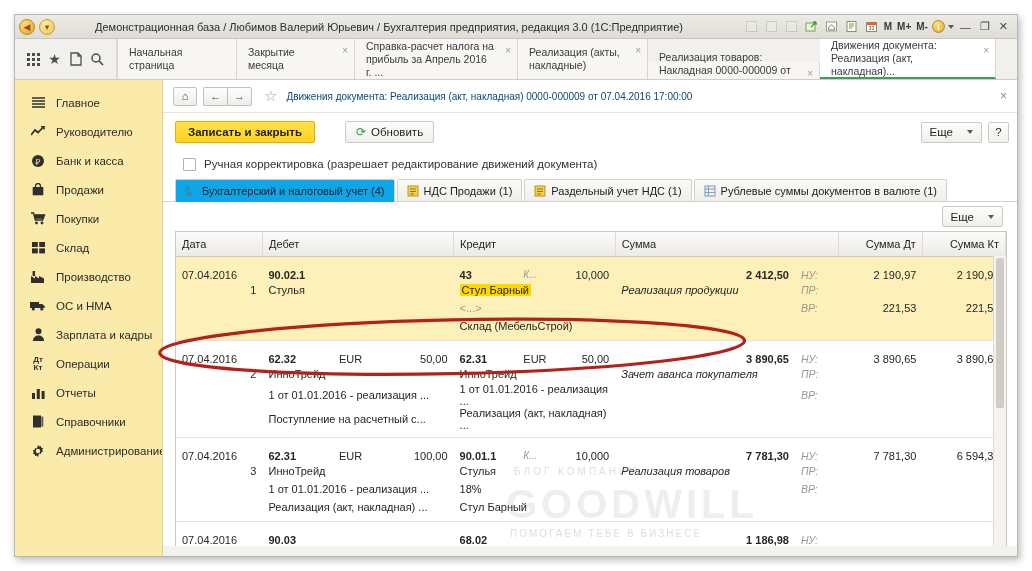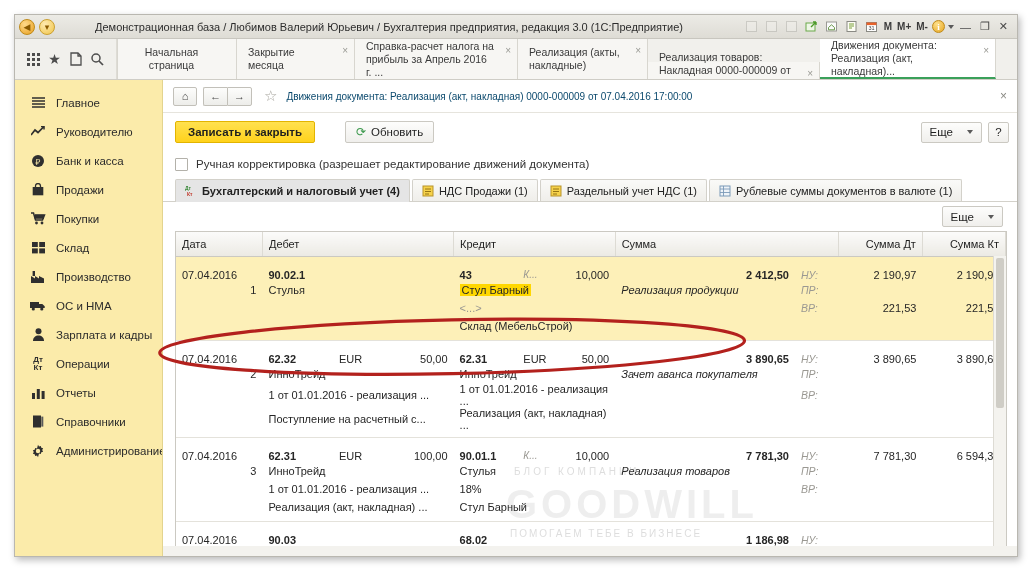--- a/index.html
+++ b/index.html
@@ -85,21 +85,21 @@
   .tab {
     position: relative;
     min-width: 0;
     padding: 5px 22px 5px 11px;
     font-size: 10.5px; line-height: 13px; color: #3a3a3a;
     border-right: 1px solid #d8d6cf;
     background: #f7f6f3;
     display: flex; align-items: center;
     white-space: normal;
   }
-  .tab:first-child { border-left: 1px solid #d8d6cf; text-align: center; }
+  .tab:first-child { border-left: 1px solid #d8d6cf; }
   .tab.active { background: #ffffff; border-bottom: 2px solid #3aa05a; }
   .tab .x {
     position: absolute; right: 6px; top: 5px;
     font-size: 10px; color: #9a9a94;
   }
   .tab span.lbl { display: block; }
 
   
   #body { flex: 1; display: flex; min-height: 0; }
 
@@ -180,21 +180,21 @@
   #help-btn {
     height: 21px; width: 21px; margin-left: 6px;
     background: linear-gradient(#fdfdfc,#f0efec);
     border: 1px solid #cbc9c2; border-radius: 2px;
     font-size: 11.5px; color: #1f1f1f;
     display: flex; align-items: center; justify-content: center;
   }
 
   #chkrow {
     height: 26px; flex: 0 0 26px;
-    display: flex; align-items: center; padding-left: 12px;
+    display: flex; align-items: center; padding-left: 20px;
   }
   .chkbox {
     width: 13px; height: 13px; border: 1px solid #b3b1aa;
     background: #fff; margin-right: 8px; border-radius: 1px;
   }
   #chkrow label { font-size: 11.5px; color: #333; }
 
   #tabstrip2 {
     height: 25px; flex: 0 0 25px;
     display: flex; align-items: flex-end;
@@ -202,21 +202,21 @@
     border-bottom: 1px solid #d3d1ca;
   }
   .stab {
     height: 22px; padding: 0 9px; margin-right: 2px;
     display: flex; align-items: center; gap: 5px;
     font-size: 11px; color: #222;
     border: 1px solid #d3d1ca; border-bottom: none;
     background: linear-gradient(#fafaf8,#efeeea);
     border-radius: 2px 2px 0 0;
   }
-  .stab.active { background: #e5e5e5; position: relative; top: 1px; height: 23px; font-weight: bold; }
+  .stab.active { background: #0ea5e9; position: relative; top: 1px; height: 23px; }
   .stab-ico { width: 12px; height: 12px; display: flex; align-items: center; justify-content: center; font-size: 9px; }
 
   #grid-toolbar {
     height: 29px; flex: 0 0 29px;
     display: flex; align-items: center; justify-content: flex-end;
     padding-right: 14px;
   }
 
   
   #tablewrap {

